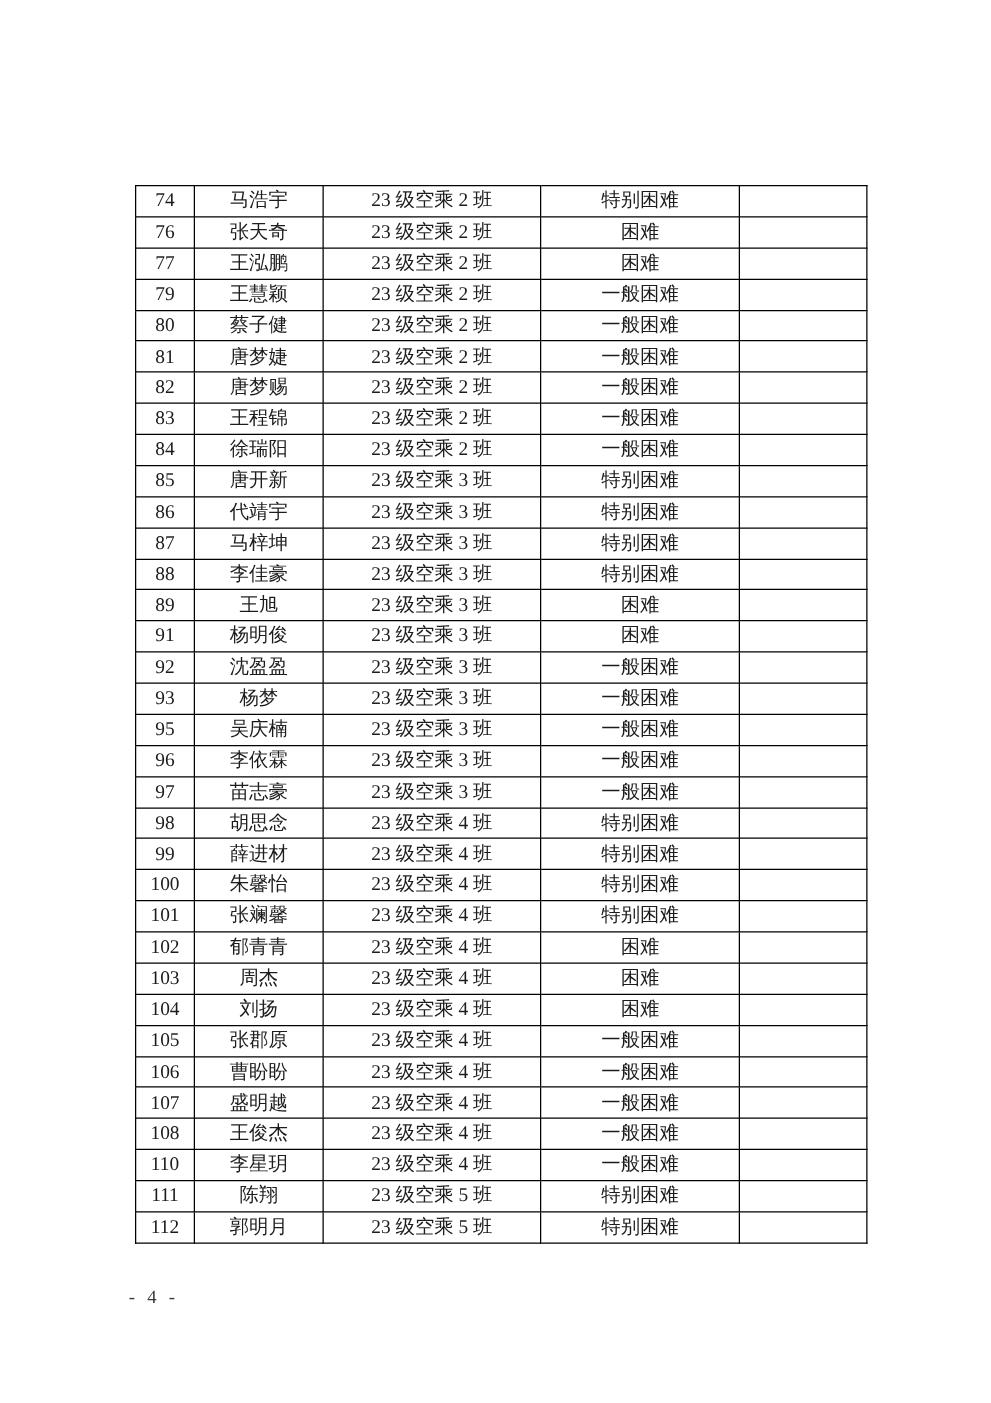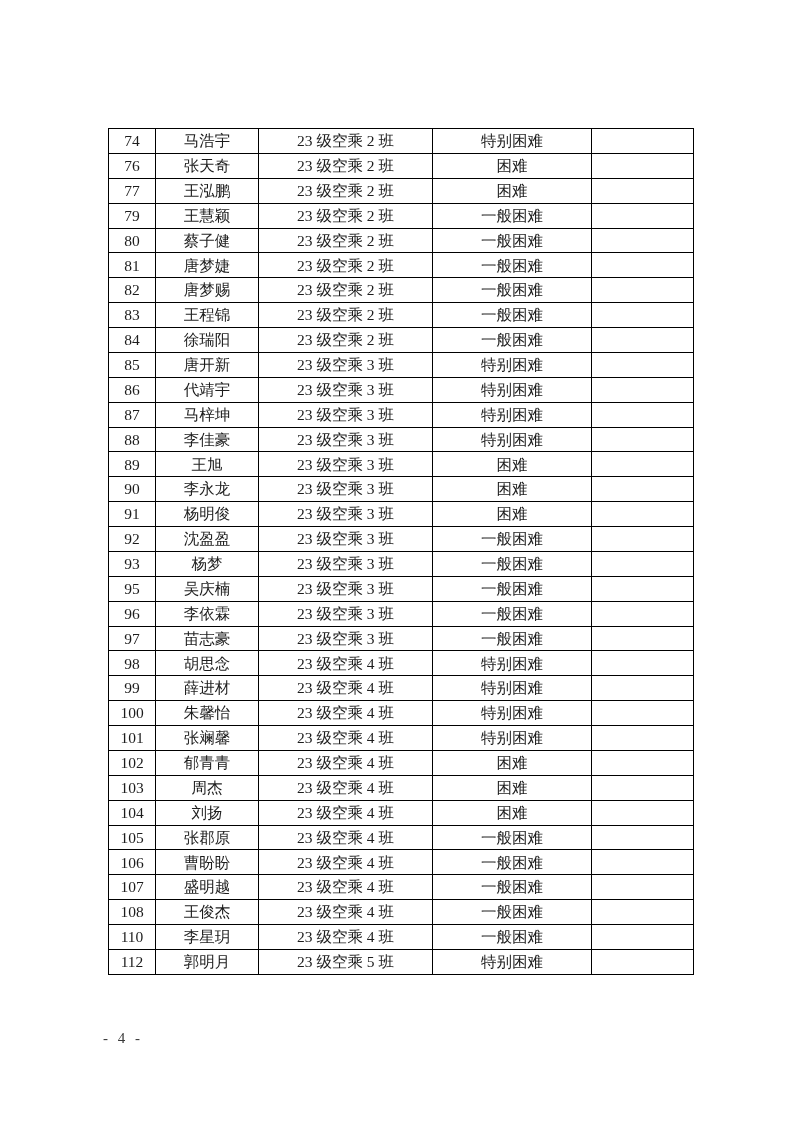--- a/index.html
+++ b/index.html
@@ -15,21 +15,21 @@
     color: #1c1c1c;
   }
   .doc-page {
     position: absolute;
     inset: 0;
     background: #ffffff;
   }
   table.roster {
     position: absolute;
     left: 108px;
-    top: 128px;
+    top: 148px;
     width: 585px;
     height: 847px;
     border-collapse: collapse;
     table-layout: fixed;
   }
   table.roster td {
     border: 1px solid #000000;
     text-align: center;
     vertical-align: middle;
     font-size: 15.5px;
@@ -159,27 +159,20 @@
           <td></td>
         </tr>
         <tr>
           <td class="cell-no">89</td>
           <td>王旭</td>
           <td>23 级空乘 3 班</td>
           <td>困难</td>
           <td></td>
         </tr>
         <tr>
-          <td class="cell-no">90</td>
-          <td>李永龙</td>
-          <td>23 级空乘 3 班</td>
-          <td>困难</td>
-          <td></td>
-        </tr>
-        <tr>
           <td class="cell-no">91</td>
           <td>杨明俊</td>
           <td>23 级空乘 3 班</td>
           <td>困难</td>
           <td></td>
         </tr>
         <tr>
           <td class="cell-no">92</td>
           <td>沈盈盈</td>
           <td>23 级空乘 3 班</td>
@@ -289,20 +282,27 @@
           <td>王俊杰</td>
           <td>23 级空乘 4 班</td>
           <td>一般困难</td>
           <td></td>
         </tr>
         <tr>
           <td class="cell-no">110</td>
           <td>李星玥</td>
           <td>23 级空乘 4 班</td>
           <td>一般困难</td>
+          <td></td>
+        </tr>
+        <tr>
+          <td class="cell-no">111</td>
+          <td>陈翔</td>
+          <td>23 级空乘 5 班</td>
+          <td>特别困难</td>
           <td></td>
         </tr>
         <tr>
           <td class="cell-no">112</td>
           <td>郭明月</td>
           <td>23 级空乘 5 班</td>
           <td>特别困难</td>
           <td></td>
         </tr>
       </tbody>

